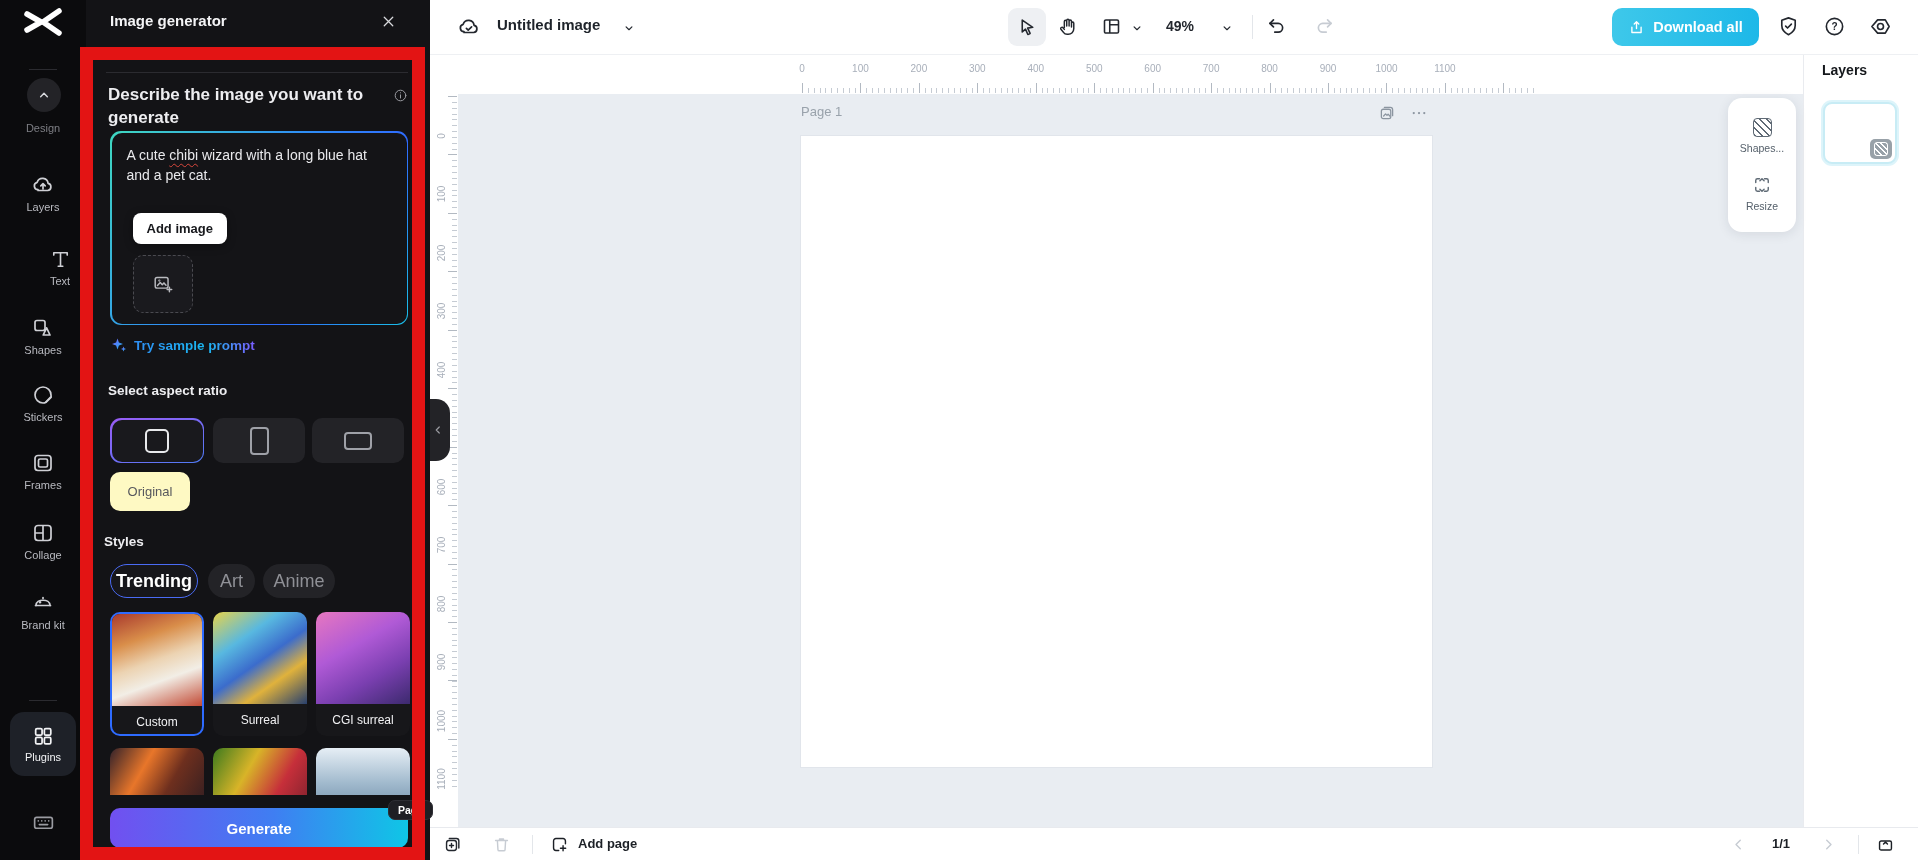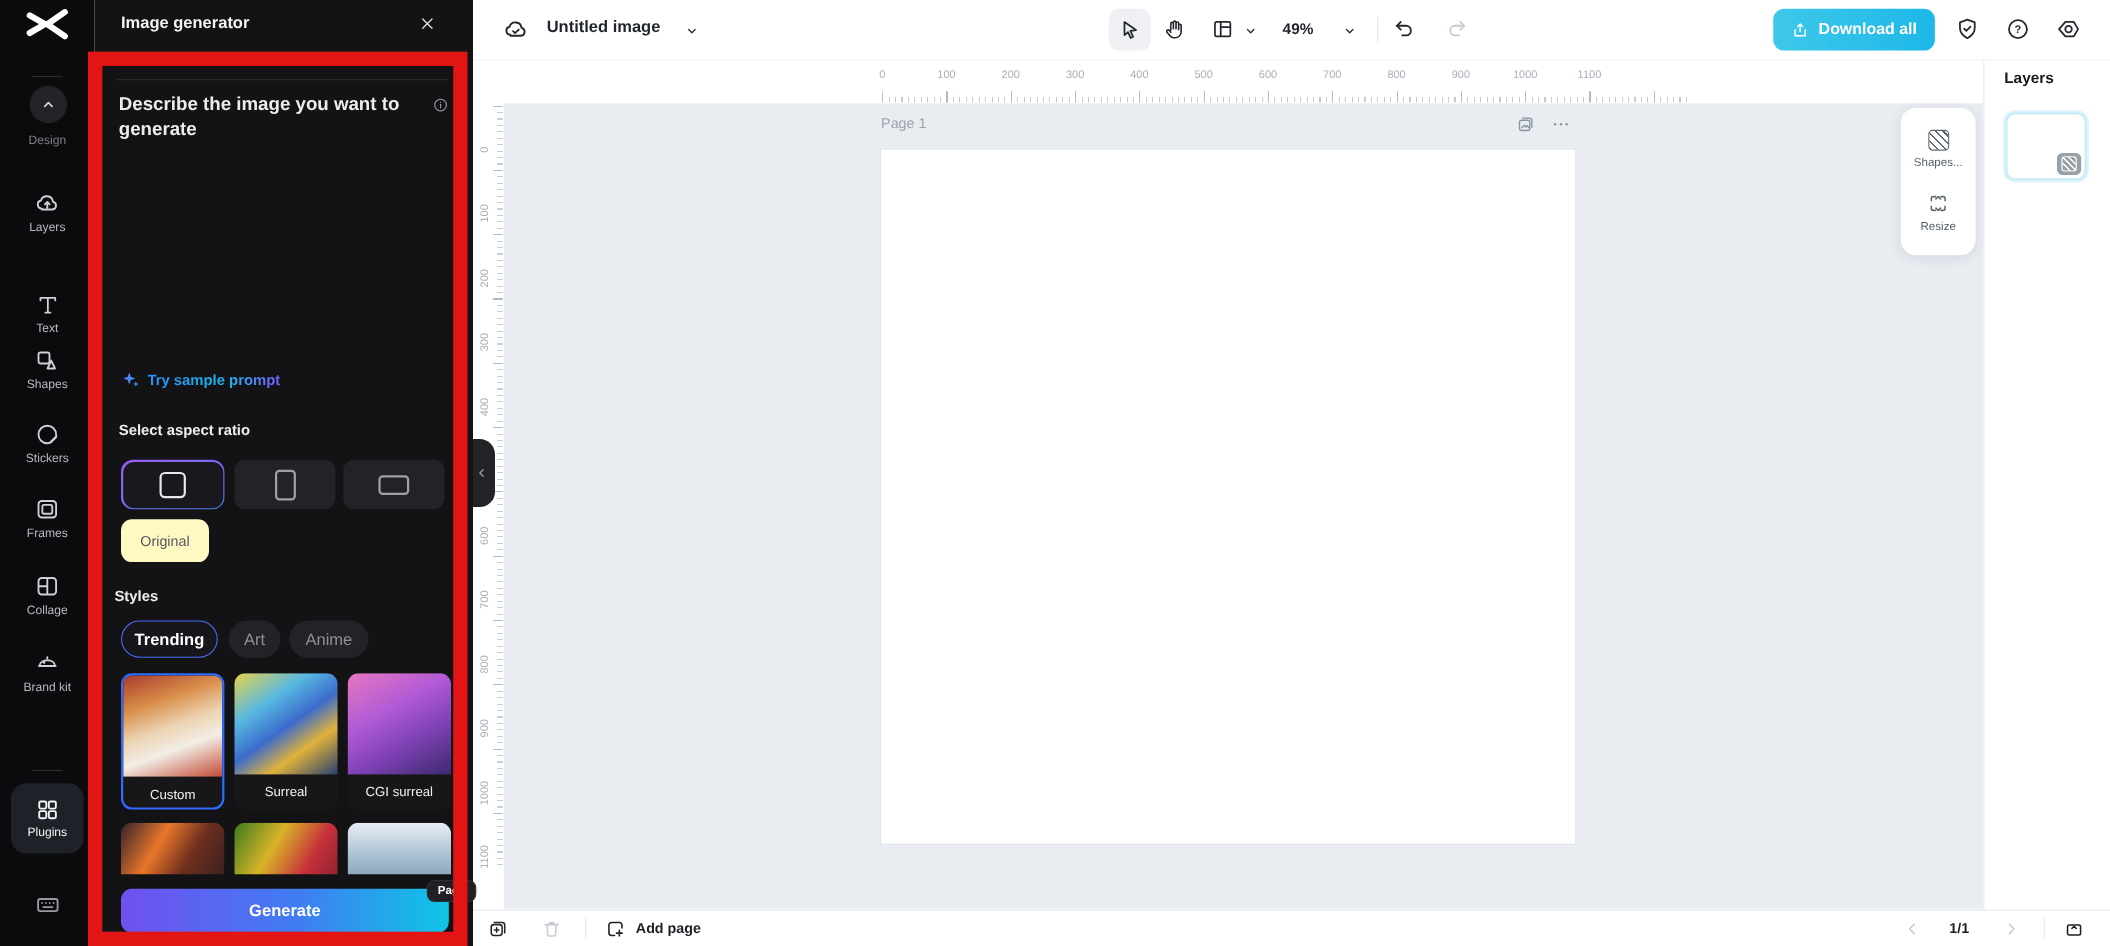--- a/index.html
+++ b/index.html
@@ -50,21 +50,21 @@
        background:linear-gradient(160deg,#9a5cf6,#4f7bf6);padding:1.5px;box-sizing:border-box;}
   .aspect-inner{width:100%;height:100%;border-radius:10px;background:#19191d;display:flex;align-items:center;justify-content:center;}
   .aspect-btn{position:absolute;top:418px;width:92px;height:45px;border-radius:10px;background:#232327;
        display:flex;align-items:center;justify-content:center;}
   .sq{width:20px;height:20px;border:2px solid #e8e9ec;border-radius:5px;}
   .port{width:15px;height:24px;border:2px solid #9fa1a8;border-radius:4px;}
   .land{width:24px;height:14px;border:2px solid #9fa1a8;border-radius:4px;}
   .original-btn{position:absolute;left:24px;top:472px;width:80px;height:39px;border-radius:10px;background:#fef9c3;
        color:#57585e;font-size:13px;display:flex;align-items:center;justify-content:center;}
   .tab{position:absolute;top:564px;height:34px;border-radius:17px;background:#232327;color:#8f9096;
-       font-size:15px;display:flex;align-items:center;justify-content:center;box-sizing:border-box;}
+       font-size:18px;display:flex;align-items:center;justify-content:center;box-sizing:border-box;}
   .tab.active{background:#17171b;border:1.5px solid #4a6bf5;color:#ffffff;font-weight:bold;}
   .card{position:absolute;top:612px;width:94px;height:124px;border-radius:10px;background:#17171a;
        overflow:hidden;box-sizing:border-box;}
   .card.selected{border:2.5px solid #2e6bff;}
   .card .thumb{width:100%;height:92px;}
   .card .clabel{height:32px;display:flex;align-items:center;justify-content:center;color:#f1f1f3;font-size:12px;}
   .thumb1{background:linear-gradient(160deg,#a93a2e,#d98e4a 28%,#ecd3b2 50%,#f2eee6 68%,#c24a35 100%);}
   .thumb2{background:linear-gradient(145deg,#e8d44a,#58b8e0 30%,#3b6ccc 52%,#e0b23c 72%,#28406e 100%);}
   .thumb3{background:linear-gradient(150deg,#e777c0,#b05ad6 38%,#7a3fb0 68%,#3c2a6e 100%);}
   .card2{position:absolute;top:748px;width:94px;height:47px;border-radius:10px 10px 0 0;overflow:hidden;}
@@ -162,21 +162,21 @@
     <div class="design-lbl">Design</div>
 
     <div class="side-item" style="top:173px;">
       <svg class="ic" width="24" height="24" viewBox="0 0 24 24" fill="none" stroke="currentColor" stroke-width="1.7" stroke-linecap="round" stroke-linejoin="round">
         <path d="M7 17.5 h9.6 a3.6 3.6 0 0 0 .5 -7.1 A5.6 5.6 0 0 0 6.2 9.3 A3.7 3.7 0 0 0 7 16.6"></path>
         <path d="M12 16 v-5 M9.8 12.8 L12 10.6 L14.2 12.8"></path>
       </svg>
       <span class="lbl">Layers</span>
     </div>
 
-    <div class="side-item" style="top:266px;">
+    <div class="side-item" style="top:248px;margin-left:17px;">
       <svg class="ic" width="23" height="23" viewBox="0 0 24 24" fill="none" stroke="currentColor" stroke-width="1.7" stroke-linecap="round" stroke-linejoin="round">
         <path d="M5 5 h14 M5 5 v2.4 M19 5 v2.4 M12 5 v14 M9.6 19 h4.8"></path>
       </svg>
       <span class="lbl">Text</span>
     </div>
 
     <div class="side-item" style="top:316px;">
       <svg class="ic" width="24" height="24" viewBox="0 0 24 24" fill="none" stroke="currentColor" stroke-width="1.7" stroke-linecap="round" stroke-linejoin="round">
         <rect x="4" y="4.5" width="10" height="10" rx="2"></rect>
           <path d="M15.2 20 L18.6 12.8 L22 20 Z" transform="translate(-3,-1)"></path>
@@ -249,20 +249,34 @@
 
     <div class="describe">Describe the image you want to generate</div>
     <div class="info-ic">
       <svg width="15" height="15" viewBox="0 0 24 24" fill="none" stroke="currentColor" stroke-width="1.6" stroke-linecap="round">
           <circle cx="12" cy="12" r="8.5"></circle>
           <path d="M12 11 v5"></path>
           <path d="M12 7.6 v.2"></path>
         </svg>
     </div>
 
+    <div class="prompt-wrap">
+      <div class="prompt-box">
+        <div class="prompt-text"><span>A cute </span><span class="squiggle">chibi</span><span> wizard with a long blue hat and a pet cat.</span></div>
+        <div class="add-image-pill">Add image</div>
+        <div class="add-image-box">
+          <svg width="22" height="22" viewBox="0 0 24 24" fill="none" stroke="currentColor" stroke-width="1.6" stroke-linecap="round" stroke-linejoin="round">
+            <rect x="3.5" y="5" width="14" height="11.5" rx="2"></rect>
+              <path d="M6 13.6 L9 10.4 L11.2 12.8 L13 10.8 L15.3 13.4"></path>
+              <circle cx="8" cy="8.3" r=".4"></circle>
+            <path d="M19 15.5 v5 M16.5 18 h5"></path>
+          </svg>
+        </div>
+      </div>
+    </div>
 
     <div class="try-sample">
       <svg width="16" height="16" viewBox="0 0 16 16">
         <defs>
             <linearGradient id="sprk" x1="0" y1="0" x2="1" y2="1">
               <stop offset="0" stop-color="#7a5cff"></stop>
               <stop offset="1" stop-color="#19b8f0"></stop>
             </linearGradient>
           </defs>
         <path fill="url(#sprk)" d="M6.5 1.5 L7.9 5.6 L12 7 L7.9 8.4 L6.5 12.5 L5.1 8.4 L1 7 L5.1 5.6 Z"></path>

